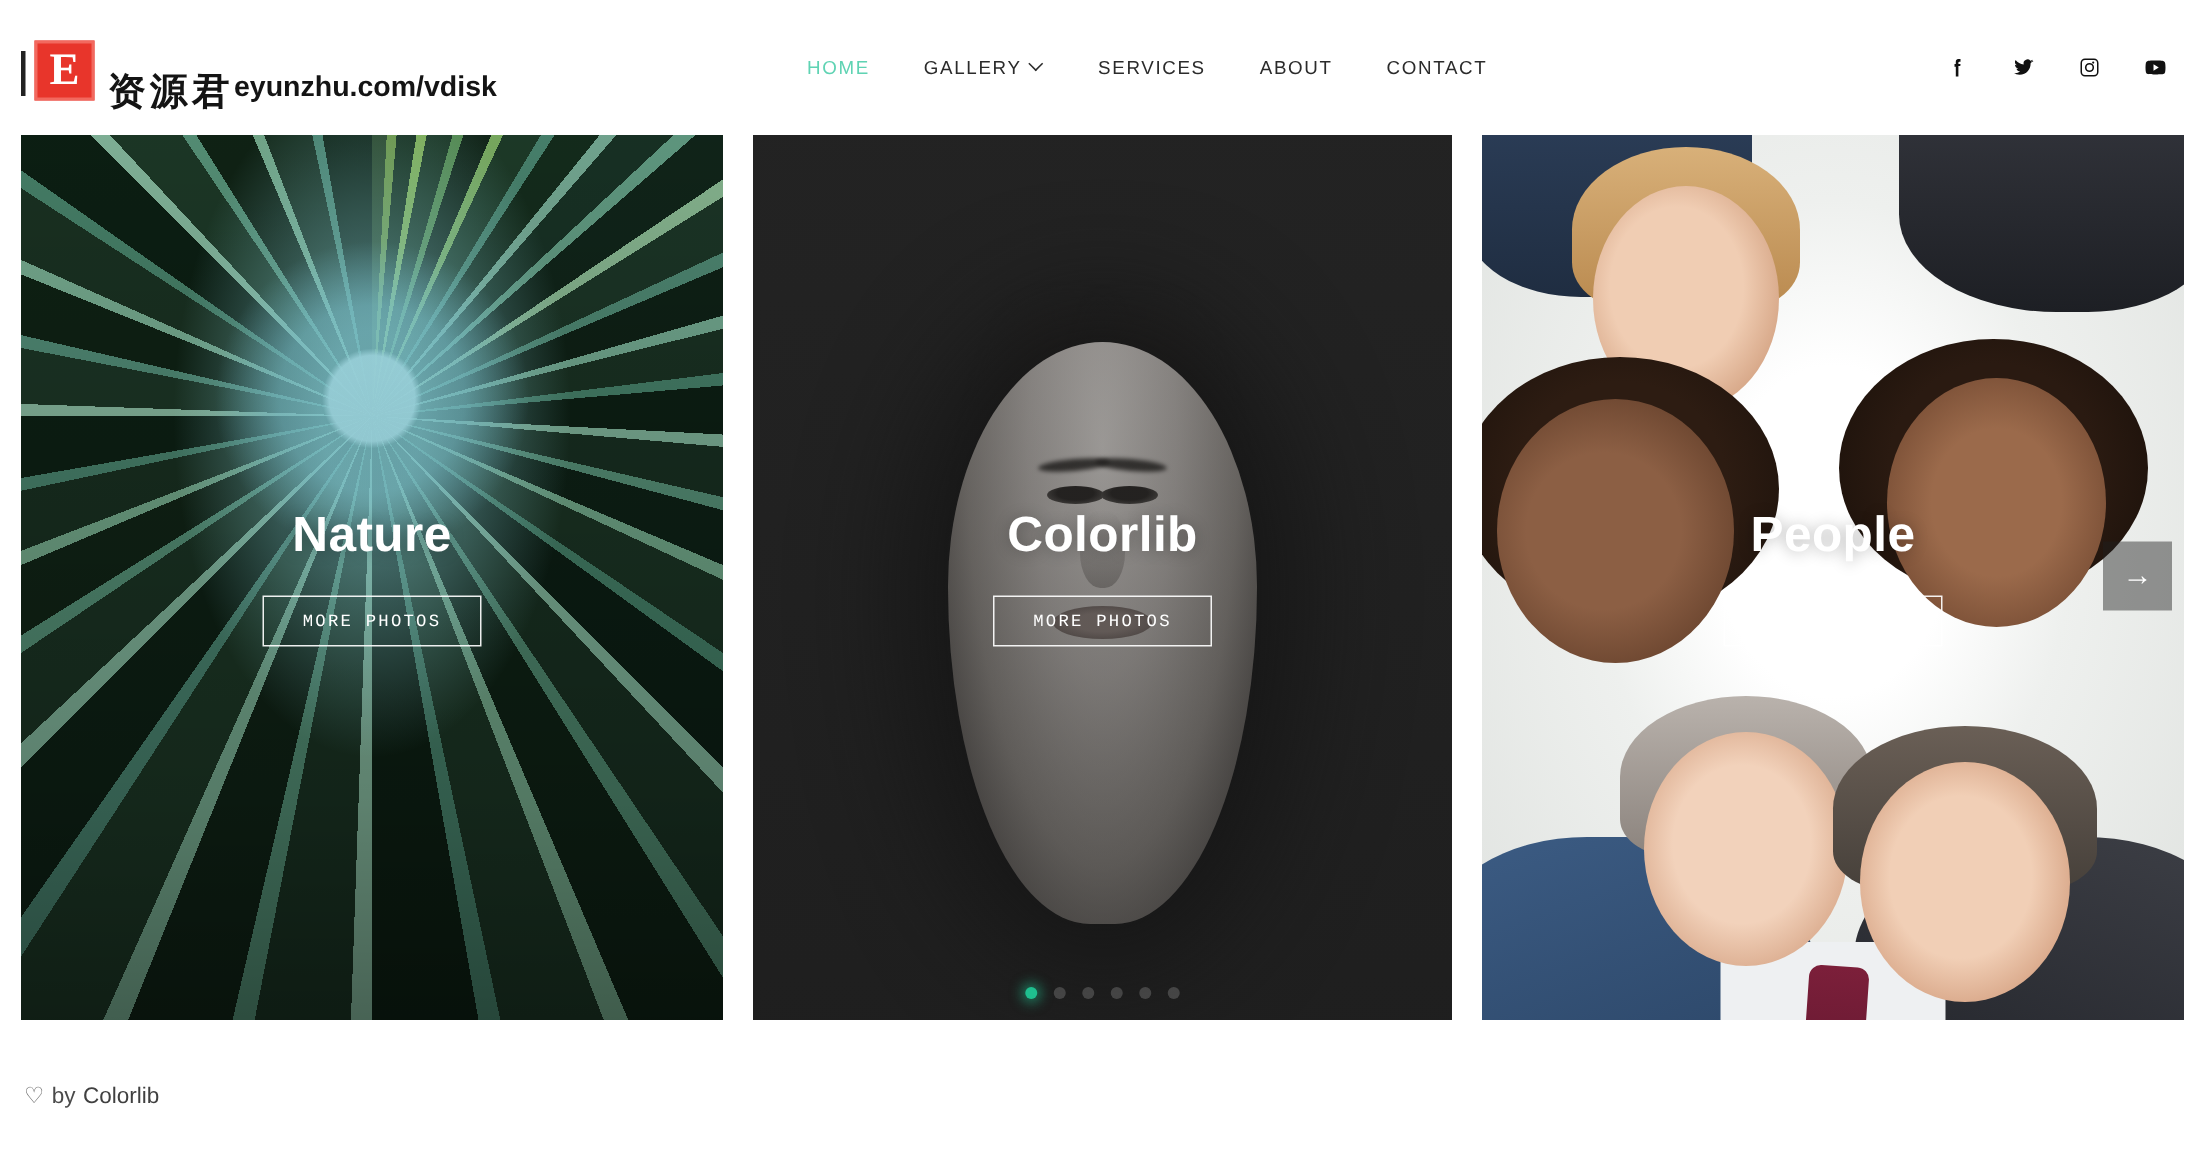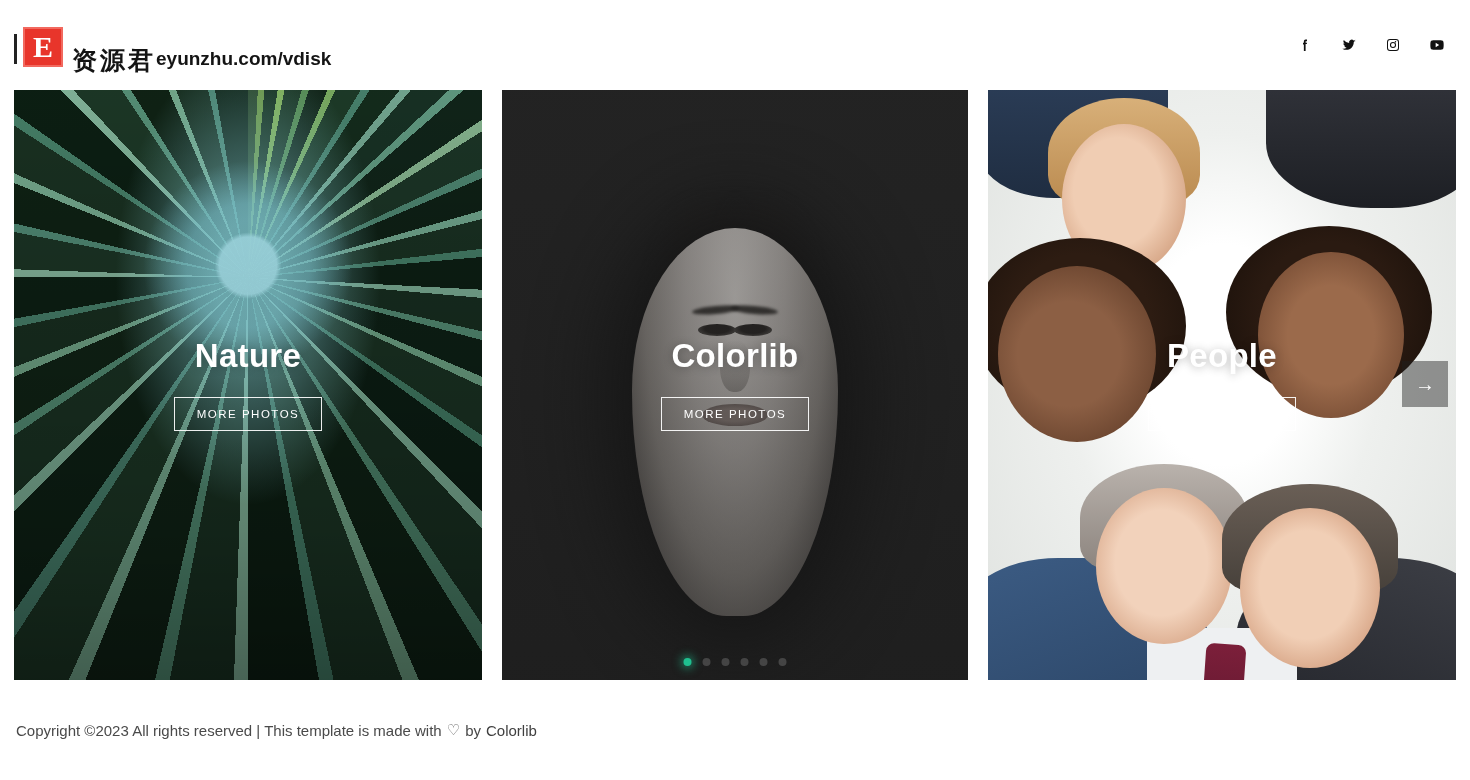--- a/index.html
+++ b/index.html
@@ -196,21 +196,21 @@
   }
   .slide-title{
     font-size:33px; font-weight:700; color:#ffffff; letter-spacing:.3px;
     text-shadow:0 1px 10px rgba(0,0,0,.28);
   }
   .more-btn{
     display:inline-flex; align-items:center; justify-content:center;
     min-width:146px; height:34px; padding:0 22px;
     border:1px solid rgba(255,255,255,.92); background:transparent;
     color:#ffffff; font-size:11.5px; letter-spacing:1.5px; cursor:pointer;
-    font-family:Liberation Sans, sans-serif;
+    font-family:Liberation Mono, monospace;
   }
 
   .slider-next{
     position:absolute; right:22px; top:50%; transform:translateY(-50%);
     width:46px; height:46px; background:rgba(30,30,30,.45);
     display:flex; align-items:center; justify-content:center;
     color:#fff; font-size:20px; cursor:pointer; z-index:25; border:none;
   }
 
   .dots{
@@ -238,20 +238,38 @@
     <div class="brand-bar"></div>
     <div class="brand-mark">
       <span>E</span>
     </div>
     <div class="brand-text">
       <div class="brand-cn">资源君</div>
       <div class="brand-url">eyunzhu.com/vdisk</div>
     </div>
   </div>
 
+  <nav class="main-nav">
+    <a class="nav-link active" href="#">
+      <span>HOME</span>
+    </a>
+    <a class="nav-link" href="#">
+      <span>GALLERY</span>
+      <i class="chev"></i>
+    </a>
+    <a class="nav-link" href="#">
+      <span>SERVICES</span>
+    </a>
+    <a class="nav-link" href="#">
+      <span>ABOUT</span>
+    </a>
+    <a class="nav-link" href="#">
+      <span>CONTACT</span>
+    </a>
+  </nav>
 
   <div class="social">
     <a href="#" aria-label="Facebook">
       <svg viewBox="0 0 24 24">
           <path d="M15.1 8.5h-2.2V7c0-.6.4-.8.7-.8h1.4V3.6h-2c-2.2 0-2.7 1.6-2.7 2.7v2.2H9v2.7h1.3V21h2.6v-10.6h1.9l.3-2.7z"></path>
         </svg>
     </a>
     <a href="#" aria-label="Twitter">
       <svg viewBox="0 0 24 24">
           <path d="M22 5.9c-.7.3-1.5.5-2.3.6.8-.5 1.4-1.3 1.7-2.2-.8.5-1.6.8-2.5 1a3.9 3.9 0 0 0-6.7 3.6A11 11 0 0 1 4.1 4.6a3.9 3.9 0 0 0 1.2 5.2c-.6 0-1.2-.2-1.8-.5 0 1.9 1.4 3.5 3.1 3.8-.5.2-1.1.2-1.7.1.5 1.6 2 2.7 3.7 2.7A7.9 7.9 0 0 1 2 17.5a11 11 0 0 0 6 1.8c7.2 0 11.1-6 11.1-11.1v-.5c.8-.6 1.4-1.3 1.9-2.1z"></path>
@@ -330,18 +348,17 @@
       <div class="slide-title">People</div>
       <button class="more-btn">MORE PHOTOS</button>
     </div>
   </div>
 
   <button class="slider-next">→</button>
 </section>
 
 <footer class="site-footer">
   <div class="copy">
-    <span>Copyright ©2023 All rights reserved | This template is made with</span>
     <span class="heart">♡</span>
     <span>by</span>
     <a href="#">Colorlib</a>
   </div>
 </footer>
 
 </body></html>

